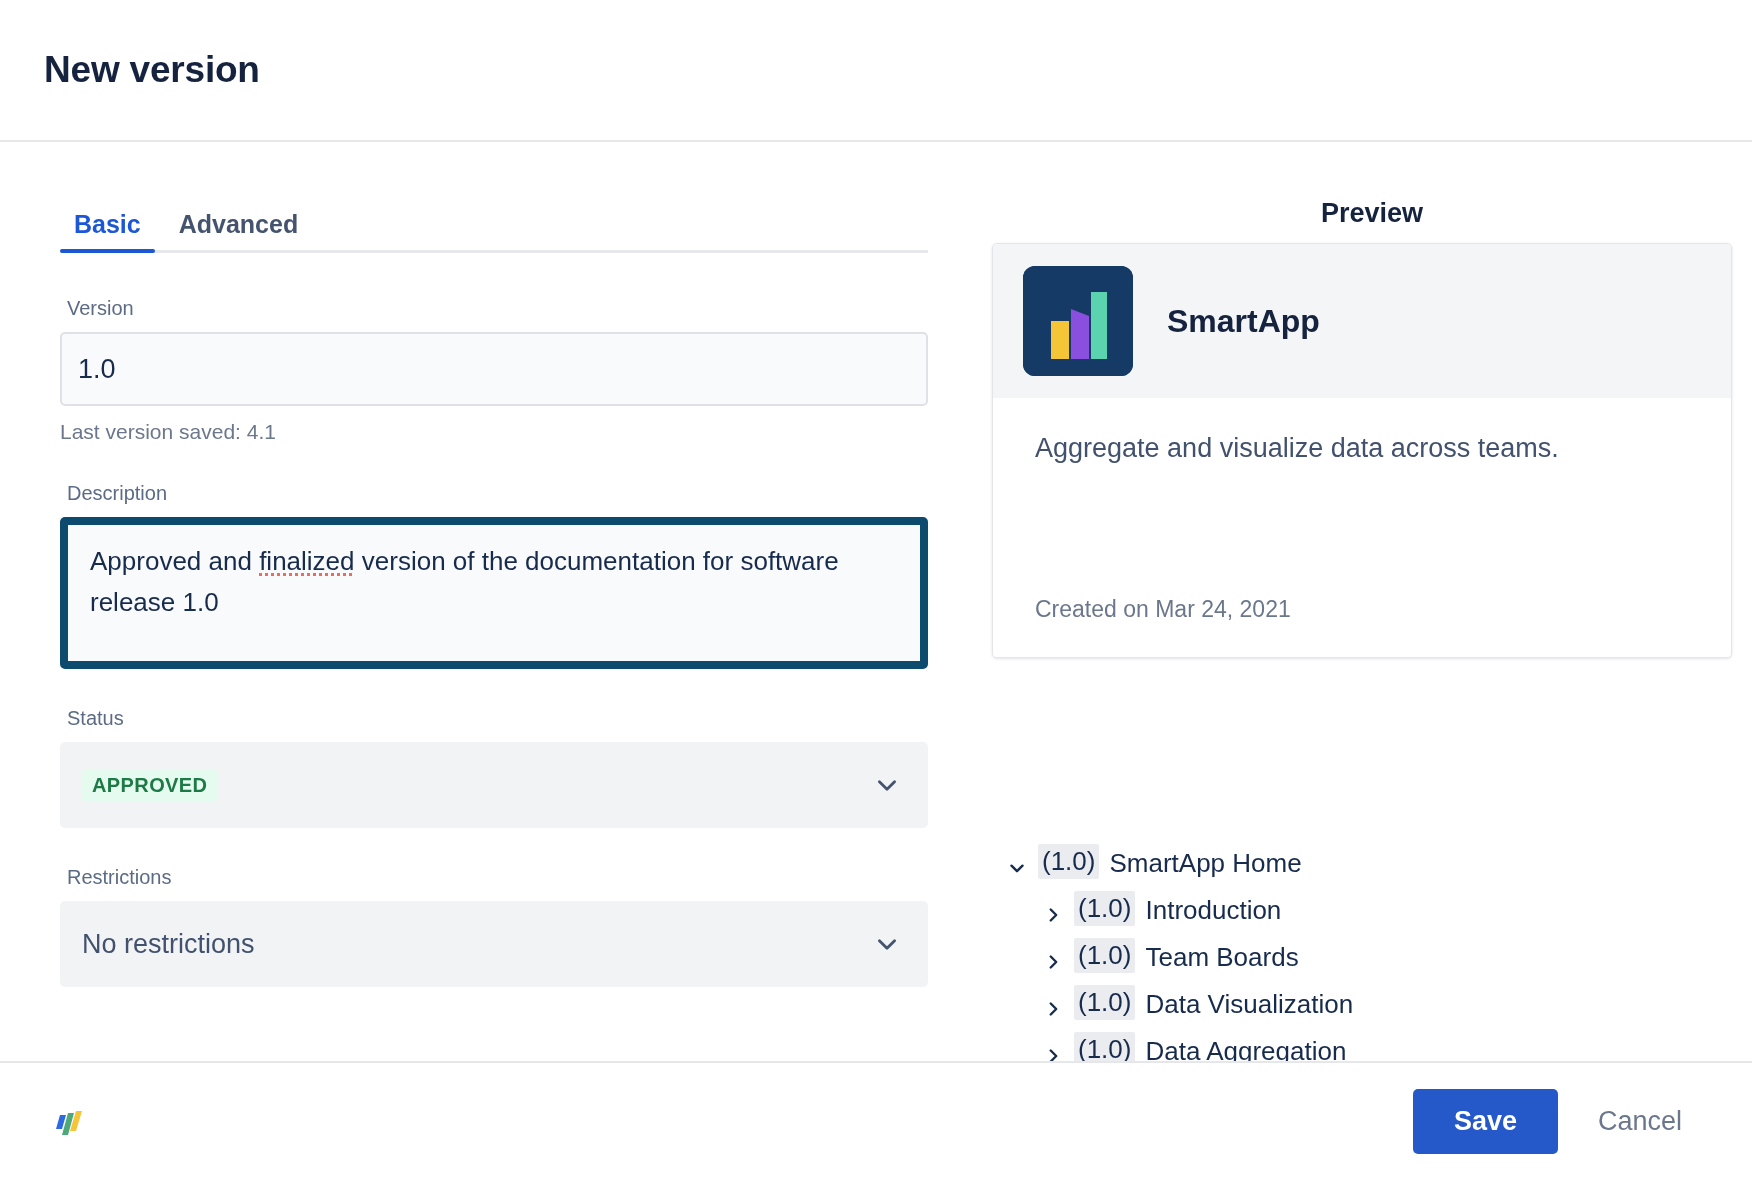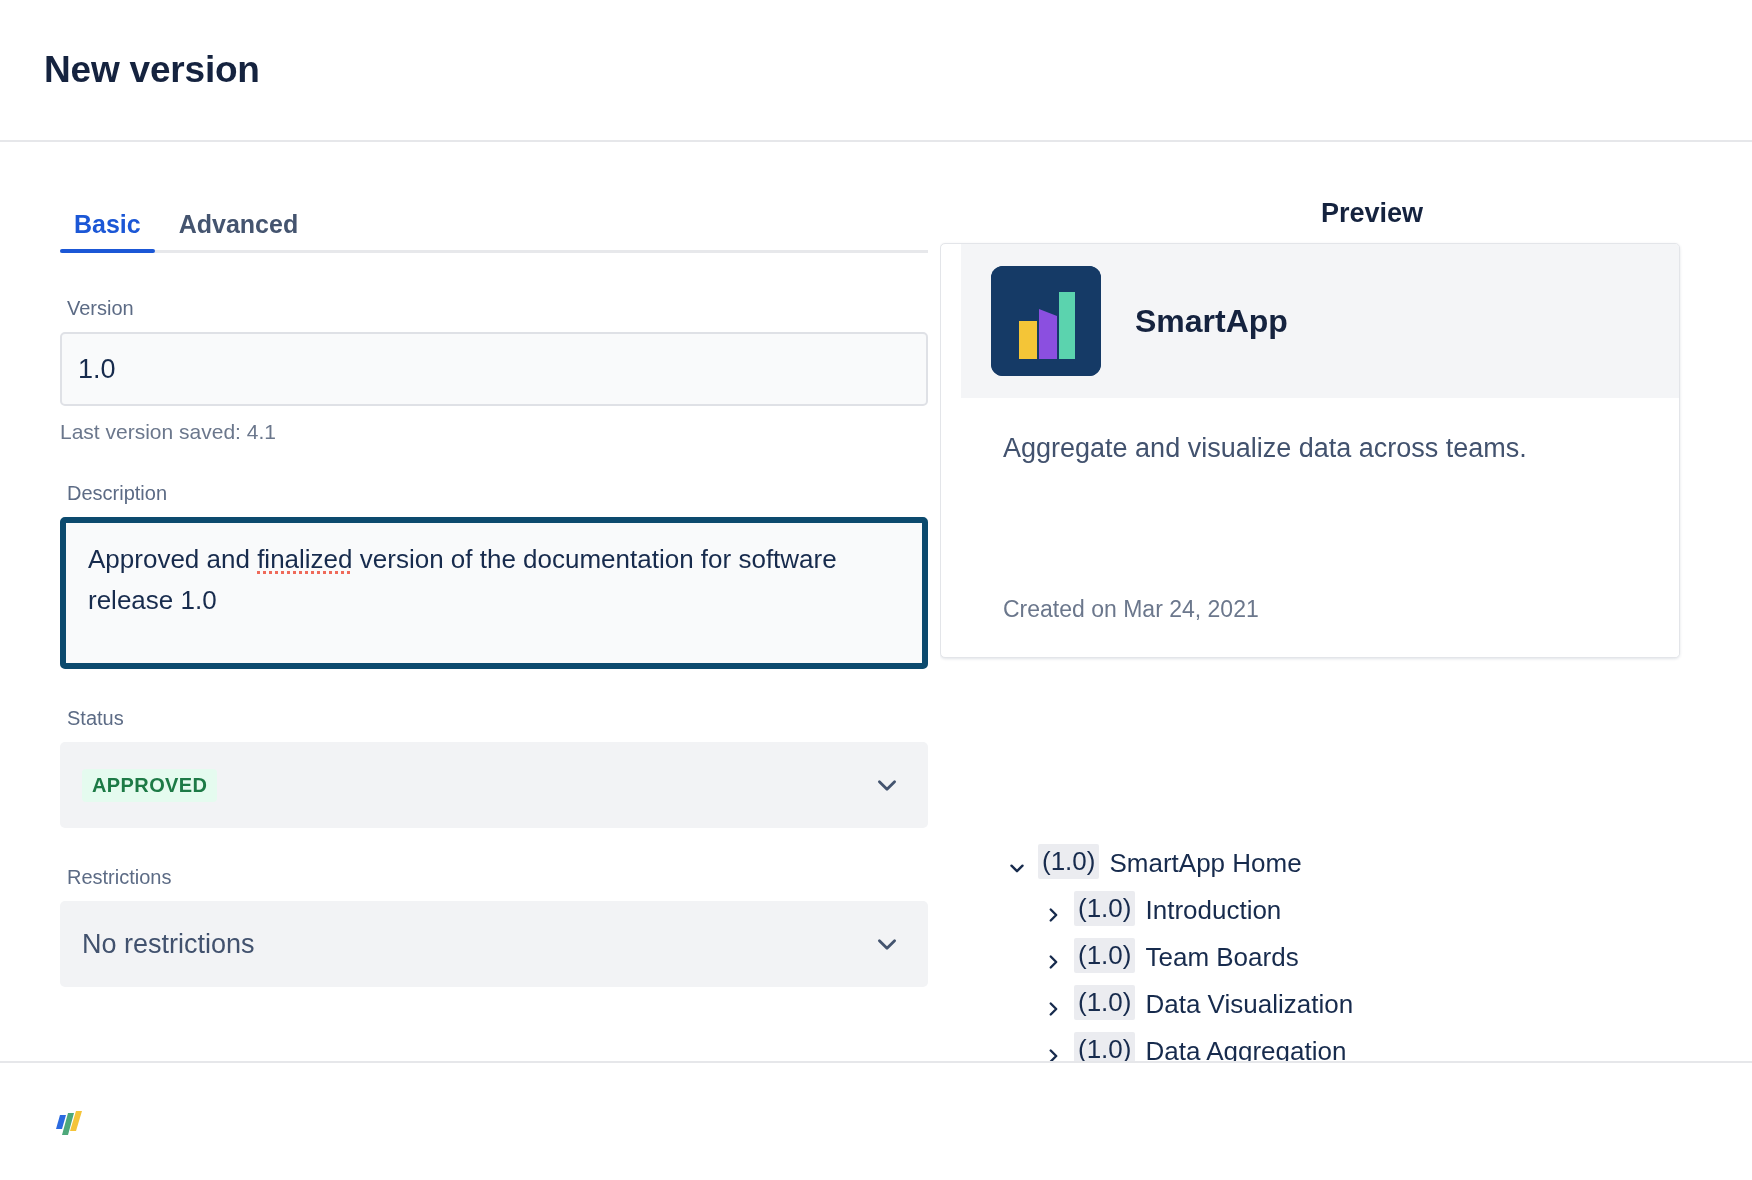--- a/index.html
+++ b/index.html
@@ -113,21 +113,21 @@
   .helper-text {
     font-size: 21px;
     color: #6b778c;
     margin-top: 14px;
   }
 
   .textarea-box {
     width: 868px;
     height: 152px;
     background: #f9fafb;
-    border: 6px solid #0c4a6e;
+    border: 8px solid #0c4a6e;
     border-radius: 5px;
     padding: 16px 22px;
     font-size: 26px;
     line-height: 41px;
     color: #172b4d;
     font-family: inherit;
     overflow: hidden;
   }
   .misspelled {
     text-decoration: underline;
@@ -181,27 +181,27 @@
   }
   .preview-title {
     font-size: 27px;
     font-weight: 700;
     color: #15233f;
     margin: 0 0 14px 52px;
     text-align: center;
   }
 
   .preview-card {
+    margin-left: 52px;
     width: 740px;
     background: #fff;
     border: 1px solid #e3e5e9;
     border-radius: 5px;
     box-shadow: 0 1px 3px rgba(9,30,66,0.12);
     overflow: hidden;
-    padding-left: 20px;
   }
   .preview-card-head {
     background: #f4f5f7;
     display: flex;
     align-items: center;
     padding: 22px 30px;
     gap: 34px;
   }
   .app-logo {
     width: 110px; height: 110px;
@@ -431,15 +431,19 @@
   </div>
 
   <div class="dialog-footer">
     <span class="brand-mark">
       <svg width="42" height="42" viewBox="0 0 42 42">
         <path d="M12 14 L18 14 L14 28 L8 28 Z" fill="#2b6ae0"></path>
         <path d="M20 12 L26 12 L20 34 L14 34 Z" fill="#4da87a"></path>
         <path d="M28 10 L34 10 L28 30 L22 30 Z" fill="#f5c438"></path>
       </svg>
     </span>
+    <div class="footer-actions">
+      <button class="btn-save">Save</button>
+      <button class="btn-cancel">Cancel</button>
+    </div>
   </div>
 
 </div>
 
 </body></html>

